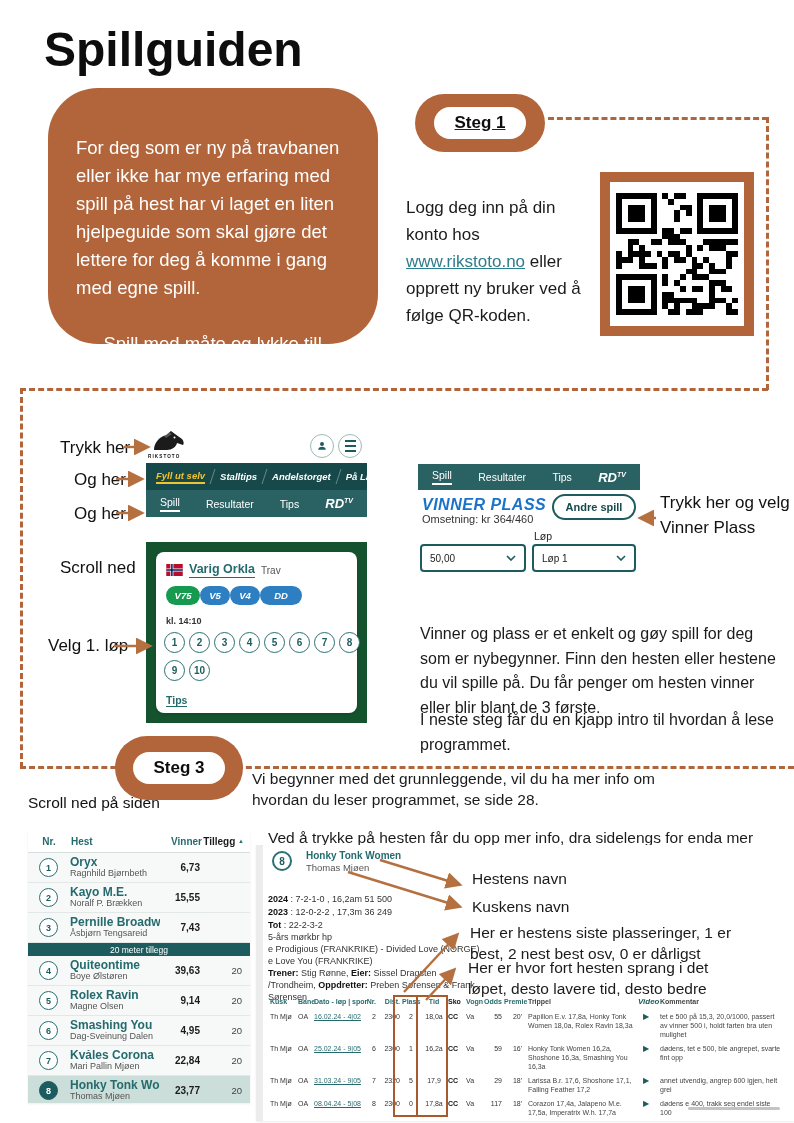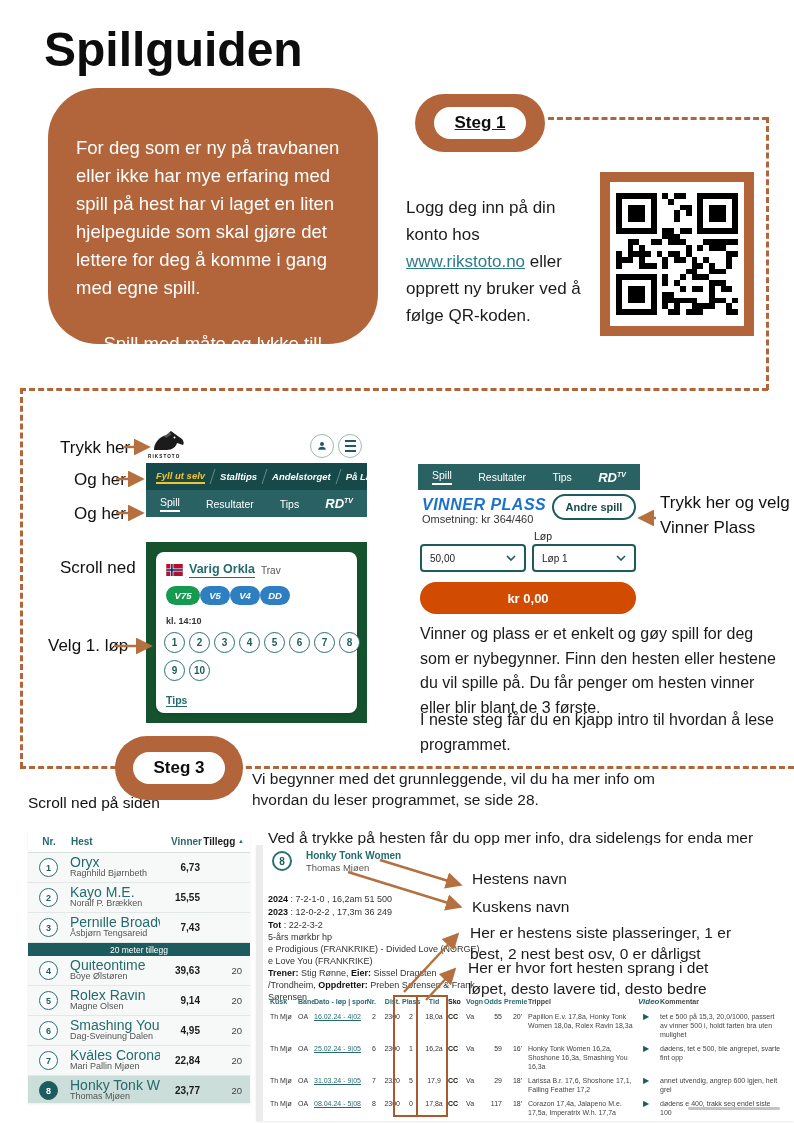--- a/index.html
+++ b/index.html
@@ -57,21 +57,21 @@
   .ht{background:#fff;font-family:"Liberation Sans",sans-serif;box-shadow:0 1px 2px rgba(0,0,0,.08);overflow:hidden;}
   .ht-head{display:flex;align-items:center;height:21px;padding:0 6px;border-bottom:1px solid #d8e0de;background:#fff;font-size:10px;font-weight:bold;}
   .ht-head .h-nr{width:30px;text-align:center;color:#256b6e;}
   .ht-head .h-hest{flex:1;color:#256b6e;padding-left:7px;}
   .ht-head .h-vinner{width:40px;text-align:right;color:#256b6e;}
   .ht-head .h-tillegg{width:42px;text-align:right;color:#1b1b1b;cursor:pointer;}
   .ht-head .caret{color:#2a7074;font-size:6px;vertical-align:2px;}
   .ht-row{display:flex;align-items:center;height:29px;padding:0 6px;border-bottom:1px solid #e2e8e6;background:#f6f9f8;cursor:pointer;}
   .ht-row .ht-circle{flex:none;width:19px;height:19px;border:1.5px solid #2a7074;border-radius:50%;display:flex;align-items:center;justify-content:center;font-size:9px;font-weight:bold;color:#1d5c5e;background:#fff;box-sizing:border-box;margin:0 5px;}
   .ht-info{flex:1;display:flex;flex-direction:column;justify-content:center;padding-left:7px;overflow:hidden;}
-  .ht-name{font-size:14px;font-weight:normal;color:#256b6e;line-height:11px;white-space:nowrap;}
+  .ht-name{font-size:12px;font-weight:bold;color:#256b6e;line-height:11px;white-space:nowrap;}
   .ht-driver{font-size:9px;color:#555;line-height:11px;white-space:nowrap;}
   .ht-vinner{width:40px;text-align:right;font-size:10px;font-weight:bold;color:#1b1b1b;}
   .ht-tillegg{width:42px;text-align:right;font-size:9.5px;color:#444;padding-right:2px;}
   .ht-divider{height:13px;background:#1d5c5e;color:#fff;font-size:8.5px;display:flex;align-items:center;justify-content:center;}
   .ht-row.selected{background:#ccdeda;}
   .ht-row.selected .ht-circle{background:#1d5c5e;color:#fff;border-color:#1d5c5e;}
   
   .dc{background:#fff;box-shadow:0 1px 2px rgba(0,0,0,.08);}
   .dc-strip{background:#ececec;}
   .dc-circle{width:20px;height:20px;border:2px solid #2a7074;border-radius:50%;display:flex;align-items:center;justify-content:center;font-size:10px;font-weight:bold;color:#1d5c5e;box-sizing:border-box;}
@@ -195,21 +195,21 @@
           <rect x="6.5" width="2" height="16" fill="#00205b"></rect>
             <rect y="7" width="22" height="2" fill="#00205b"></rect>
         </svg>
         <span class="track-link">Varig Orkla</span>
         <span class="track-type">Trav</span>
       </div>
       <div style="position:absolute;left:10px;top:34px;display:flex;">
         <span class="badge-pill" style="width:34px;background:#169a4f;">V75</span>
         <span class="badge-pill" style="width:30px;background:#2e7fc2;">V5</span>
         <span class="badge-pill" style="width:30px;background:#2e7fc2;">V4</span>
-        <span class="badge-pill" style="width:30px;background:#2e7fc2;">DD</span>
+        <span class="badge-pill" style="width:42px;background:#2e7fc2;">DD</span>
       </div>
       <div class="kl" style="position:absolute;left:10px;top:64px;">kl. 14:10</div>
       <div style="position:absolute;left:8px;top:80px;display:flex;gap:4px;">
         <span class="num-circle">1</span>
         <span class="num-circle">2</span>
         <span class="num-circle">3</span>
         <span class="num-circle">4</span>
         <span class="num-circle">5</span>
         <span class="num-circle">6</span>
         <span class="num-circle">7</span>
@@ -245,21 +245,20 @@
     <svg width="10" height="6" viewBox="0 0 10 6">
         <polyline points="1,1 5,5 9,1" fill="none" stroke="#1d5c5e" stroke-width="1.6"></polyline>
       </svg>
   </div>
   <div class="abs dropdown" style="left:532px;top:544px;width:104px;height:28px;">
     <span>Løp 1</span>
     <svg width="10" height="6" viewBox="0 0 10 6">
         <polyline points="1,1 5,5 9,1" fill="none" stroke="#1d5c5e" stroke-width="1.6"></polyline>
       </svg>
   </div>
-  <div class="abs submit" style="left:420px;top:582px;width:216px;height:32px;">kr 0,00</div>
   <div class="abs body-text" style="left:420px;top:622px;width:366px;">Vinner og plass er et enkelt og gøy spill for deg som er nybegynner. Finn den hesten eller hestene du vil spille på. Du får penger om hesten vinner eller blir blant de 3 første.</div>
   <div class="abs body-text" style="left:420px;top:708px;width:366px;">I neste steg får du en kjapp intro til hvordan å lese programmet.</div>
 
   <div class="abs steg3-intro" style="left:252px;top:768px;width:460px;">Vi begynner med det grunnleggende, vil du ha mer info om hvordan du leser programmet, se side 28.</div>
   <div class="abs lbl" style="left:28px;top:794px;font-size:15.5px;">Scroll ned på siden</div>
   <div class="abs steg3-intro" style="left:268px;top:827px;width:530px;white-space:nowrap;">Ved å trykke på hesten får du opp mer info, dra sidelengs for enda mer</div>
 
   <div class="abs ht" style="left:28px;top:831px;width:222px;height:272px;">
     <div class="ht-head">
       <span class="h-nr">Nr.</span>

